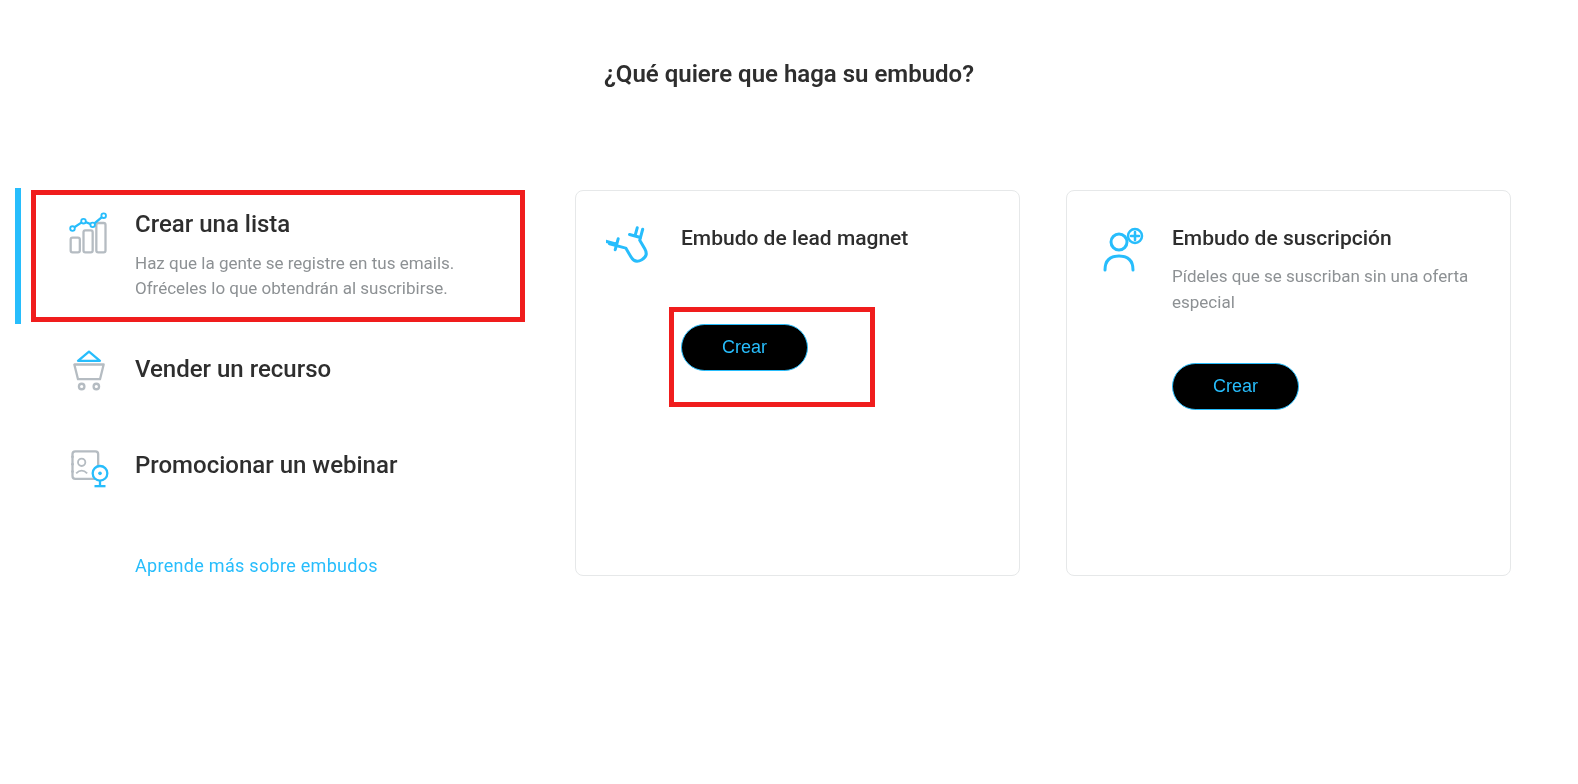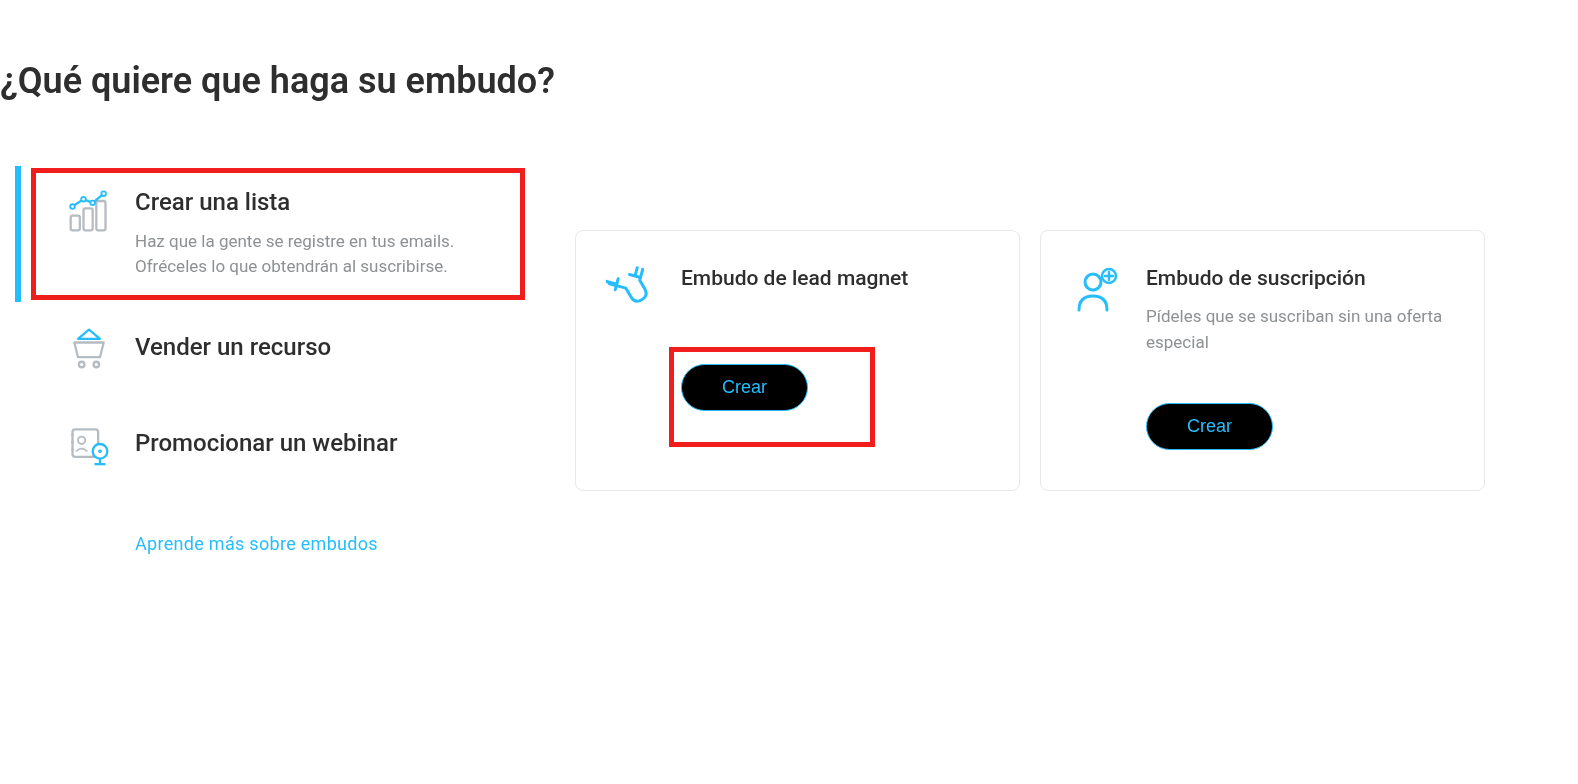--- a/index.html
+++ b/index.html
@@ -11,31 +11,30 @@
       font-family: -apple-system, BlinkMacSystemFont, 'Segoe UI', Roboto, Helvetica, Arial, sans-serif;
       background: #fff;
       width: 1578px;
       height: 784px;
       position: relative;
     }
     .container {
       padding: 60px 0 0 0;
     }
     .page-title {
-      text-align: left;
-      font-size: 36px;
+      text-align: center;
+      font-size: 24px;
       font-weight: 600;
       color: #2e2e2e;
-      margin-bottom: 52px;
+      margin-bottom: 88px;
     }
     .content {
       display: flex;
       gap: 50px;
       padding: 14px 15px;
-      align-items: center;
     }
     .sidebar {
       width: 510px;
       flex-shrink: 0;
     }
     .sidebar-item {
       display: flex;
       align-items: flex-start;
       padding: 20px 30px 20px 50px;
       position: relative;
@@ -91,21 +90,21 @@
       margin-top: 41px;
     }
     .learn-more a {
       color: #27bdfc;
       font-size: 18px;
       text-decoration: none;
       letter-spacing: 0.3px;
     }
     .cards {
       display: flex;
-      gap: 20px;
+      gap: 46px;
       flex: 1;
     }
     .card {
       width: 445px;
       border: 1px solid #e6e8e9;
       border-radius: 8px;
       padding: 35px 30px 40px 30px;
       display: flex;
       flex-direction: column;
     }

